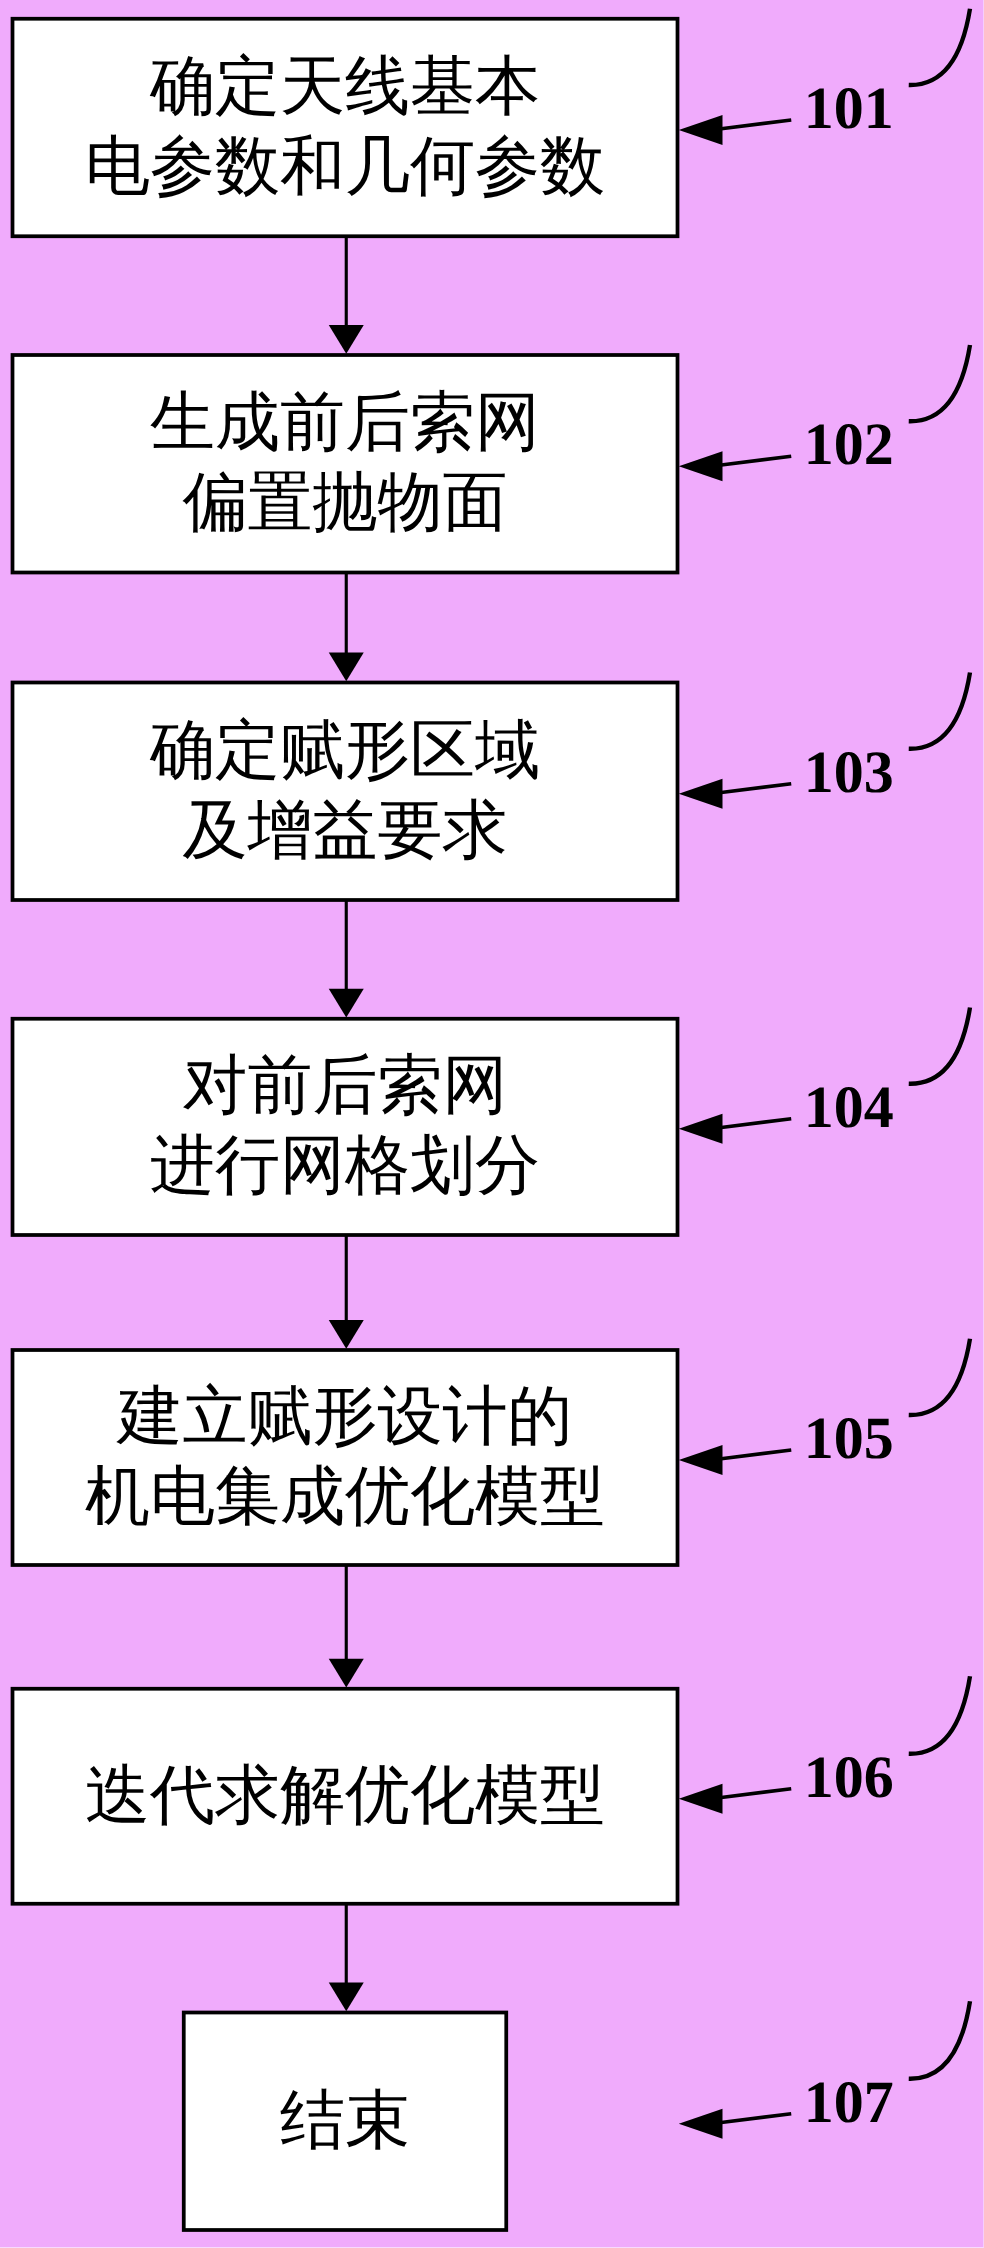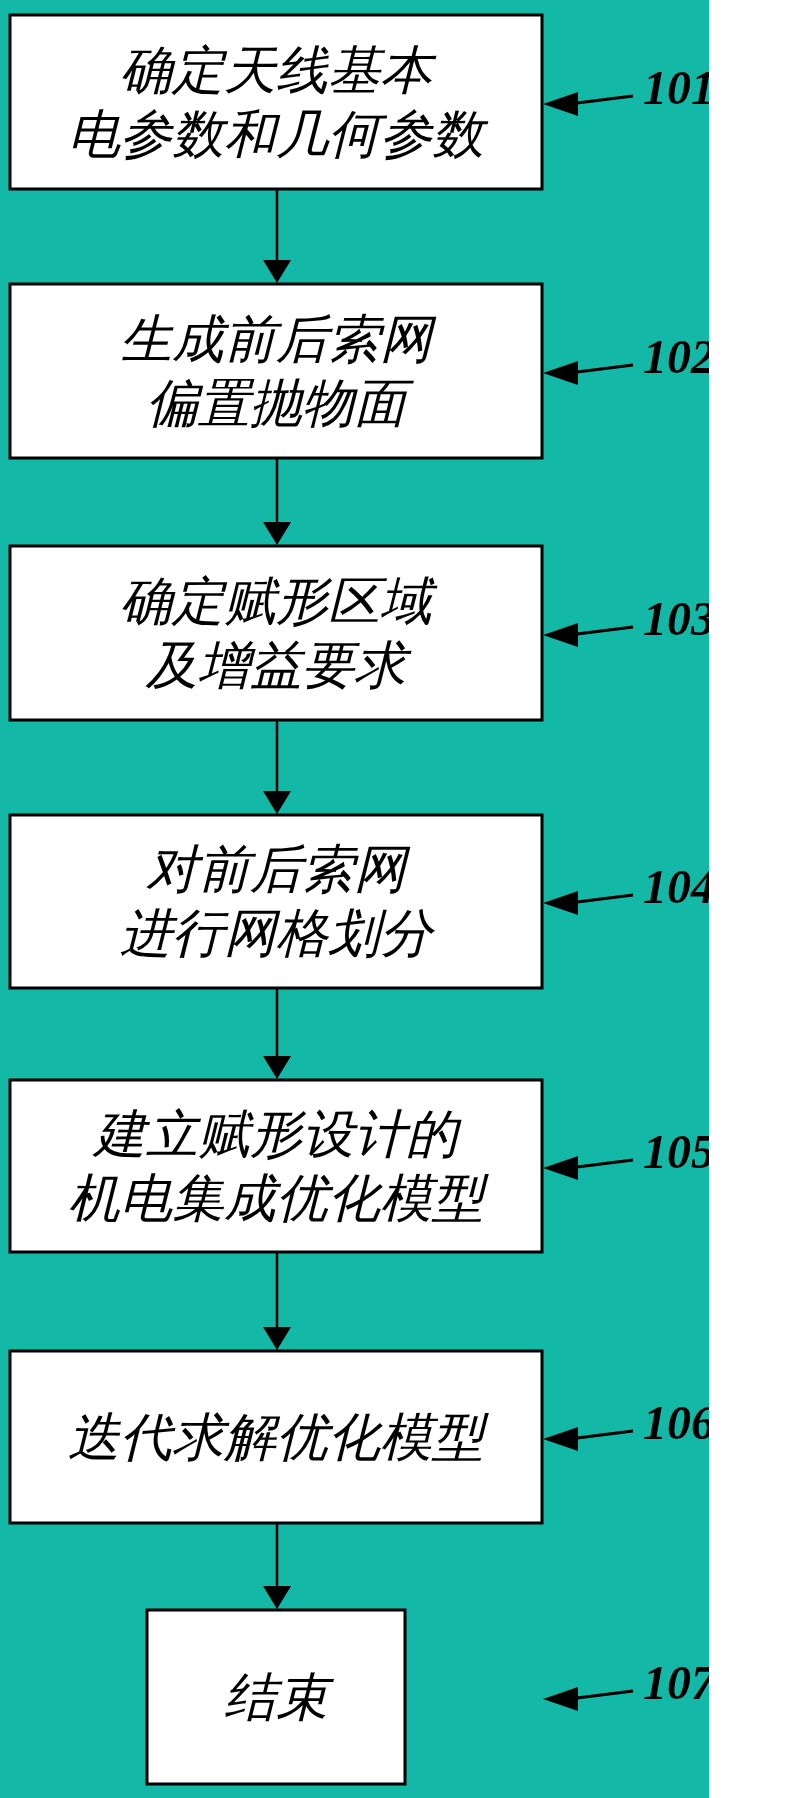--- a/index.html
+++ b/index.html
@@ -2,25 +2,24 @@
 <html><head>
 <meta charset="utf-8">
 <style>
   html, body {
     margin: 0;
     padding: 0;
     background: #ffffff;
   }
   .figure {
     position: relative;
-    width: 709px;
+    width: 787px;
     height: 1798px;
-    background: #14b8a6;
+    background: #f0abfc;
     overflow: hidden;
-    font-style: italic;
   }
   svg {
     display: block;
   }
   .box {
     fill: #ffffff;
     stroke: #000000;
     stroke-width: 3;
   }
   .box-text {

